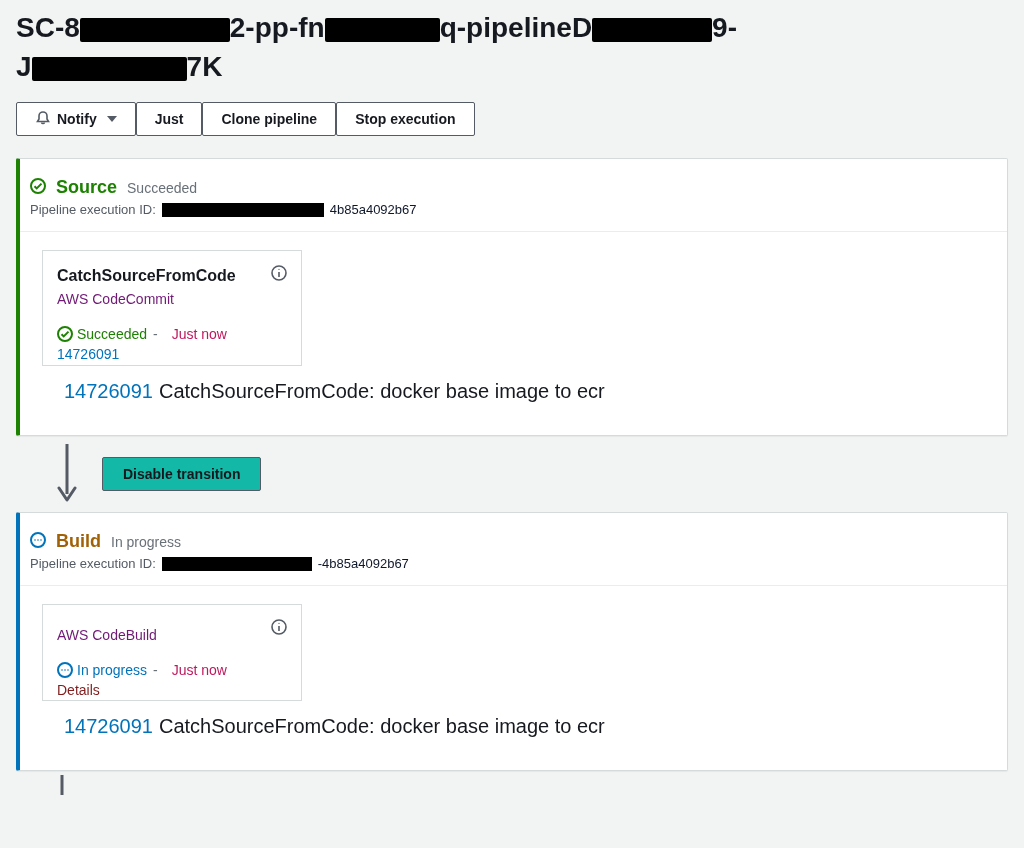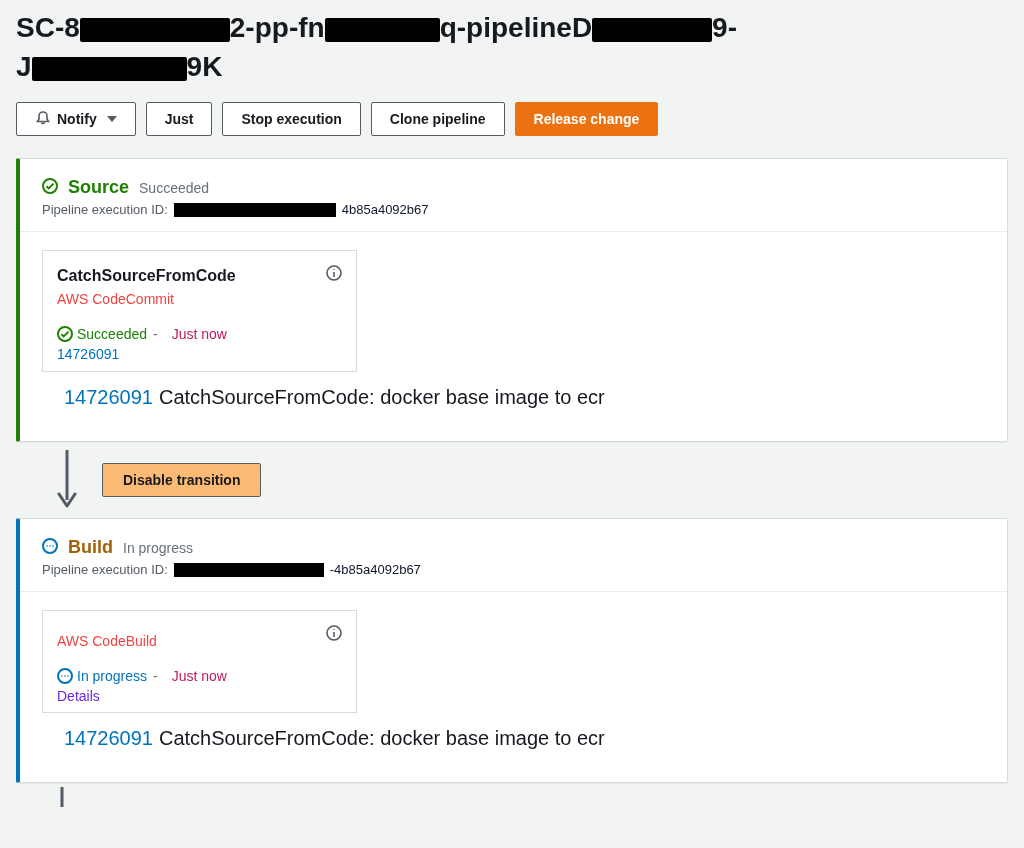--- a/index.html
+++ b/index.html
@@ -19,21 +19,20 @@
   }
   .title .redact {
     display: inline-block;
     background: #000;
     height: 24px;
     vertical-align: middle;
     border-radius: 2px;
   }
   .toolbar {
     display: flex;
-    gap: 10px;
     margin-bottom: 22px;
   }
   .btn {
     display: inline-flex;
     align-items: center;
     gap: 6px;
     border: 1px solid #545b64;
     background: #fff;
     color: #16191f;
     font-size: 14px;
@@ -62,21 +61,21 @@
     border: 1px solid #d5dbdb;
     border-radius: 2px;
     box-shadow: 0 1px 1px rgba(0,0,0,0.05);
     position: relative;
     margin-bottom: 4px;
   }
   .stage.succeed { border-left: 4px solid #1d8102; }
   .stage.inprog  { border-left: 4px solid #0073bb; }
 
   .stage-header {
-    padding: 18px 22px 14px 22px;
+    padding: 18px 22px 14px 10px;
     border-bottom: 1px solid #eaeded;
   }
   .stage-title-row {
     display: flex;
     align-items: center;
     gap: 10px;
   }
   .stage-title {
     font-size: 18px;
     font-weight: 700;
@@ -103,38 +102,38 @@
     vertical-align: middle;
   }
   .exec-line .exec-suffix { color: #0f172a; }
 
   .stage-body {
     padding: 18px 22px 16px 22px;
   }
   .action-card {
     border: 1px solid #d5dbdb;
     border-radius: 0;
-    width: 315px;
-    padding: 16px 14px 8px 14px;
+    width: 260px;
+    padding: 16px 14px 2px 14px;
     position: relative;
   }
   .action-name {
     font-size: 16px;
     font-weight: 700;
     color: #16191f;
   }
   .action-info-icon {
     position: absolute;
     right: 14px;
     top: 14px;
     color: #545b64;
   }
   .action-info-icon svg { width: 16px; height: 16px; }
   .provider-link {
-    color: #ef4444;
+    color: #701a75;
     font-size: 14px;
     margin-top: 6px;
     display: inline-block;
     cursor: pointer;
   }
   .action-status-row {
     display: flex;
     align-items: center;
     gap: 6px;
     margin-top: 18px;
@@ -146,21 +145,21 @@
   .status-inprog { color: #0073bb; font-weight: 400; display: inline-flex; align-items: center; gap: 4px; }
   .csvg { width: 16px; height: 16px; }
   .revision-link {
     color: #0073bb;
     font-size: 14px;
     margin-top: 4px;
     display: inline-block;
     cursor: pointer;
   }
   .details-link {
-    color: #6d28d9;
+    color: #7f1d1d;
     font-size: 14px;
     margin-top: 4px;
     display: block;
     cursor: pointer;
   }
 
   .stage-footer {
     padding: 0 22px 16px 22px;
     font-size: 20px;
     color: #16191f;
@@ -178,57 +177,56 @@
   }
   .arrow {
     width: 30px;
     display: flex;
     align-items: center;
     justify-content: center;
   }
   .arrow svg { width: 20px; height: 60px; }
   .disable-btn {
     border: 1px solid #545b64;
-    background: #fdba74;
+    background: #14b8a6;
     color: #16191f;
     font-size: 14px;
     font-weight: 700;
     padding: 6px 20px;
     border-radius: 2px;
     cursor: pointer;
     height: 34px;
   }
   .tail {
     margin: 4px 0 0 44px;
   }
   .tail svg { width: 4px; height: 20px; }
 </style>
 </head>
 <body>
 
 <h1 class="title">
   <span>SC-8</span><span class="redact" style="width:150px"></span><span>2-pp-fn</span><span class="redact" style="width:115px"></span><span>q-pipelineD</span><span class="redact" style="width:120px"></span><span>9-</span><br>
-  <span>J</span><span class="redact" style="width:155px"></span><span>9K</span>
+  <span>J</span><span class="redact" style="width:155px"></span><span>7K</span>
 </h1>
 
 <div class="toolbar">
   <button class="btn">
     <span class="bell-icon">
       <svg viewBox="0 0 16 16" fill="none" stroke="#545b64" stroke-width="1.6">
           <path d="M8 2a4 4 0 0 0-4 4v3l-1.5 2.5h11L12 9V6a4 4 0 0 0-4-4z"></path>
           <path d="M6.5 12.5a1.6 1.6 0 0 0 3 0"></path>
         </svg>
     </span>
     <span>Notify</span>
     <span class="notify-caret"></span>
   </button>
   <button class="btn">Just</button>
+  <button class="btn">Clone pipeline</button>
   <button class="btn">Stop execution</button>
-  <button class="btn">Clone pipeline</button>
-  <button class="btn btn-primary">Release change</button>
 </div>
 
 <div class="stage succeed">
   <div class="stage-header">
     <div class="stage-title-row">
       <span>
         <svg class="csvg" viewBox="0 0 16 16" fill="none" stroke="#1d8102" stroke-width="2">
             <circle cx="8" cy="8" r="7"></circle>
             <path d="M4.5 8.2l2.2 2.2L11.5 5.6"></path>
           </svg>

